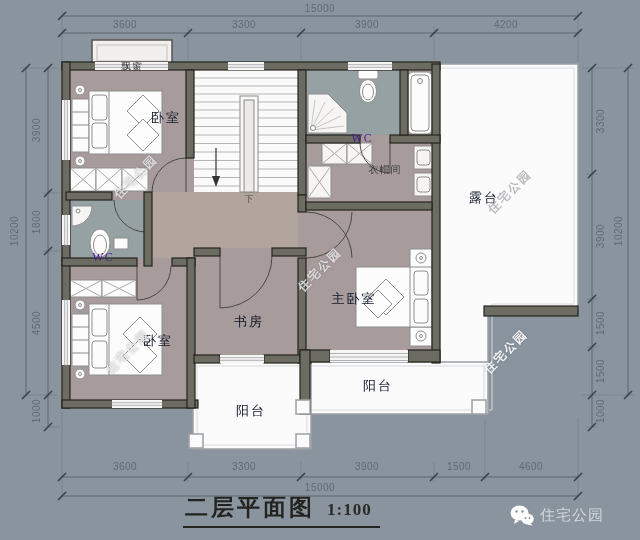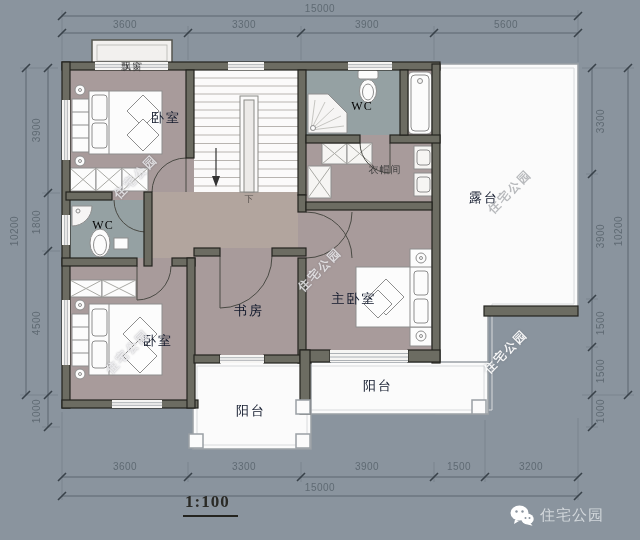--- a/index.html
+++ b/index.html
@@ -3,21 +3,21 @@
 <meta charset="utf-8">
 <style>
   html,body{margin:0;padding:0;}
   .stage{position:relative;width:640px;height:540px;background:#8a949e;overflow:hidden;
          font-family:"Liberation Sans",sans-serif;}
   .lbl{position:absolute;transform:translate(-50%,-50%);white-space:nowrap;}
   .dim{font:10px "Liberation Sans",sans-serif;color:#5f6a73;letter-spacing:.5px;}
   .dimv{transform:translate(-50%,-50%) rotate(-90deg);}
   .room{font:13px "Liberation Sans",sans-serif;color:#0f172a;letter-spacing:2px;}
   .room-sm{font:10px "Liberation Sans",sans-serif;color:#3c3c3c;letter-spacing:1px;}
-  .room-wc{font:12px "Liberation Serif",serif;color:#000000;letter-spacing:1px;}
+  .room-wc{font:12px "Liberation Serif",serif;color:#4c1d95;letter-spacing:1px;margin-top:32px;}
   .room-tiny{font:9px "Liberation Sans",sans-serif;color:#55504c;}
   .wm{position:absolute;transform:translate(-50%,-50%) rotate(-45deg);
       font:600 12px "Liberation Sans",sans-serif;letter-spacing:2px;
       color:rgba(245,245,247,.78);text-shadow:0 0 2px rgba(75,75,85,.45);}
   .wm-gray{color:rgba(135,138,144,.6);text-shadow:0 0 1px rgba(255,255,255,.8);}
   .wm-bright{color:rgba(255,255,255,.92);text-shadow:0 0 2px rgba(90,95,105,.5);}
   .caption{position:absolute;left:183px;top:492px;display:flex;align-items:baseline;gap:12px;
            border-bottom:2px solid #24241f;padding:0 8px 3px 2px;}
   .caption-title{font:600 23px "Liberation Serif",serif;color:#232320;letter-spacing:3px;}
   .caption-scale{font:600 17px "Liberation Serif",serif;color:#2a2a26;letter-spacing:1px;}
@@ -235,27 +235,27 @@
       <rect x="296" y="400" width="14" height="14"></rect>
       <rect x="296" y="434" width="14" height="14"></rect>
       <rect x="472" y="400" width="14" height="14"></rect>
     </g>
   </svg>
 
   <div class="lbl dim" style="left:320px;top:8px">15000</div>
   <div class="lbl dim" style="left:125px;top:24px">3600</div>
   <div class="lbl dim" style="left:244px;top:24px">3300</div>
   <div class="lbl dim" style="left:367px;top:24px">3900</div>
-  <div class="lbl dim" style="left:506px;top:24px">5600</div>
+  <div class="lbl dim" style="left:506px;top:24px">4200</div>
 
   <div class="lbl dim" style="left:125px;top:466px">3600</div>
   <div class="lbl dim" style="left:244px;top:466px">3300</div>
   <div class="lbl dim" style="left:367px;top:466px">3900</div>
   <div class="lbl dim" style="left:459px;top:466px">1500</div>
-  <div class="lbl dim" style="left:531px;top:466px">3200</div>
+  <div class="lbl dim" style="left:531px;top:466px">4600</div>
   <div class="lbl dim" style="left:320px;top:487px">15000</div>
 
   <div class="lbl dim dimv" style="left:14px;top:231px">10200</div>
   <div class="lbl dim dimv" style="left:36px;top:130px">3900</div>
   <div class="lbl dim dimv" style="left:36px;top:222px">1800</div>
   <div class="lbl dim dimv" style="left:36px;top:323px">4500</div>
   <div class="lbl dim dimv" style="left:36px;top:411px">1000</div>
 
   <div class="lbl dim dimv" style="left:618px;top:231px">10200</div>
   <div class="lbl dim dimv" style="left:600px;top:121px">3300</div>
@@ -263,34 +263,35 @@
   <div class="lbl dim dimv" style="left:600px;top:323px">1500</div>
   <div class="lbl dim dimv" style="left:600px;top:371px">1500</div>
   <div class="lbl dim dimv" style="left:600px;top:411px">1000</div>
 
   <div class="lbl room-sm" style="left:132px;top:67px">飘窗</div>
   <div class="lbl room" style="left:166px;top:118px">卧室</div>
   <div class="lbl room-wc" style="left:362px;top:106px">WC</div>
   <div class="lbl room-sm" style="left:385px;top:170px">衣帽间</div>
   <div class="lbl room" style="left:484px;top:198px">露台</div>
   <div class="lbl room-wc" style="left:103px;top:225px">WC</div>
-  <div class="lbl room" style="left:249px;top:311px">书房</div>
+  <div class="lbl room" style="left:249px;top:322px">书房</div>
   <div class="lbl room" style="left:354px;top:299px">主卧室</div>
   <div class="lbl room" style="left:158px;top:341px">卧室</div>
   <div class="lbl room" style="left:378px;top:386px">阳台</div>
   <div class="lbl room" style="left:251px;top:411px">阳台</div>
   <div class="lbl room-tiny" style="left:249px;top:199px">下</div>
 
   <div class="wm" style="left:136px;top:177px">住宅公园</div>
   <div class="wm" style="left:128px;top:352px">住宅公园</div>
   <div class="wm" style="left:320px;top:270px">住宅公园</div>
   <div class="wm wm-gray" style="left:510px;top:192px">住宅公园</div>
   <div class="wm wm-bright" style="left:506px;top:352px">住宅公园</div>
 
   <div class="caption">
+    <span class="caption-title">二层平面图</span>
     <span class="caption-scale">1:100</span>
   </div>
 
   <div class="logo">
     <svg width="24" height="21" viewBox="0 0 24 21">
       <ellipse cx="9.5" cy="8" rx="9" ry="7.6" fill="#ffffff"></ellipse>
       <path d="M5,14.5 L4,19 L9,16" fill="#ffffff"></path>
       <circle cx="6.5" cy="6.5" r="1.2" fill="#8a949e"></circle>
       <circle cx="12.5" cy="6.5" r="1.2" fill="#8a949e"></circle>
       <ellipse cx="17.5" cy="14" rx="6.2" ry="5.4" fill="#ffffff"></ellipse>

